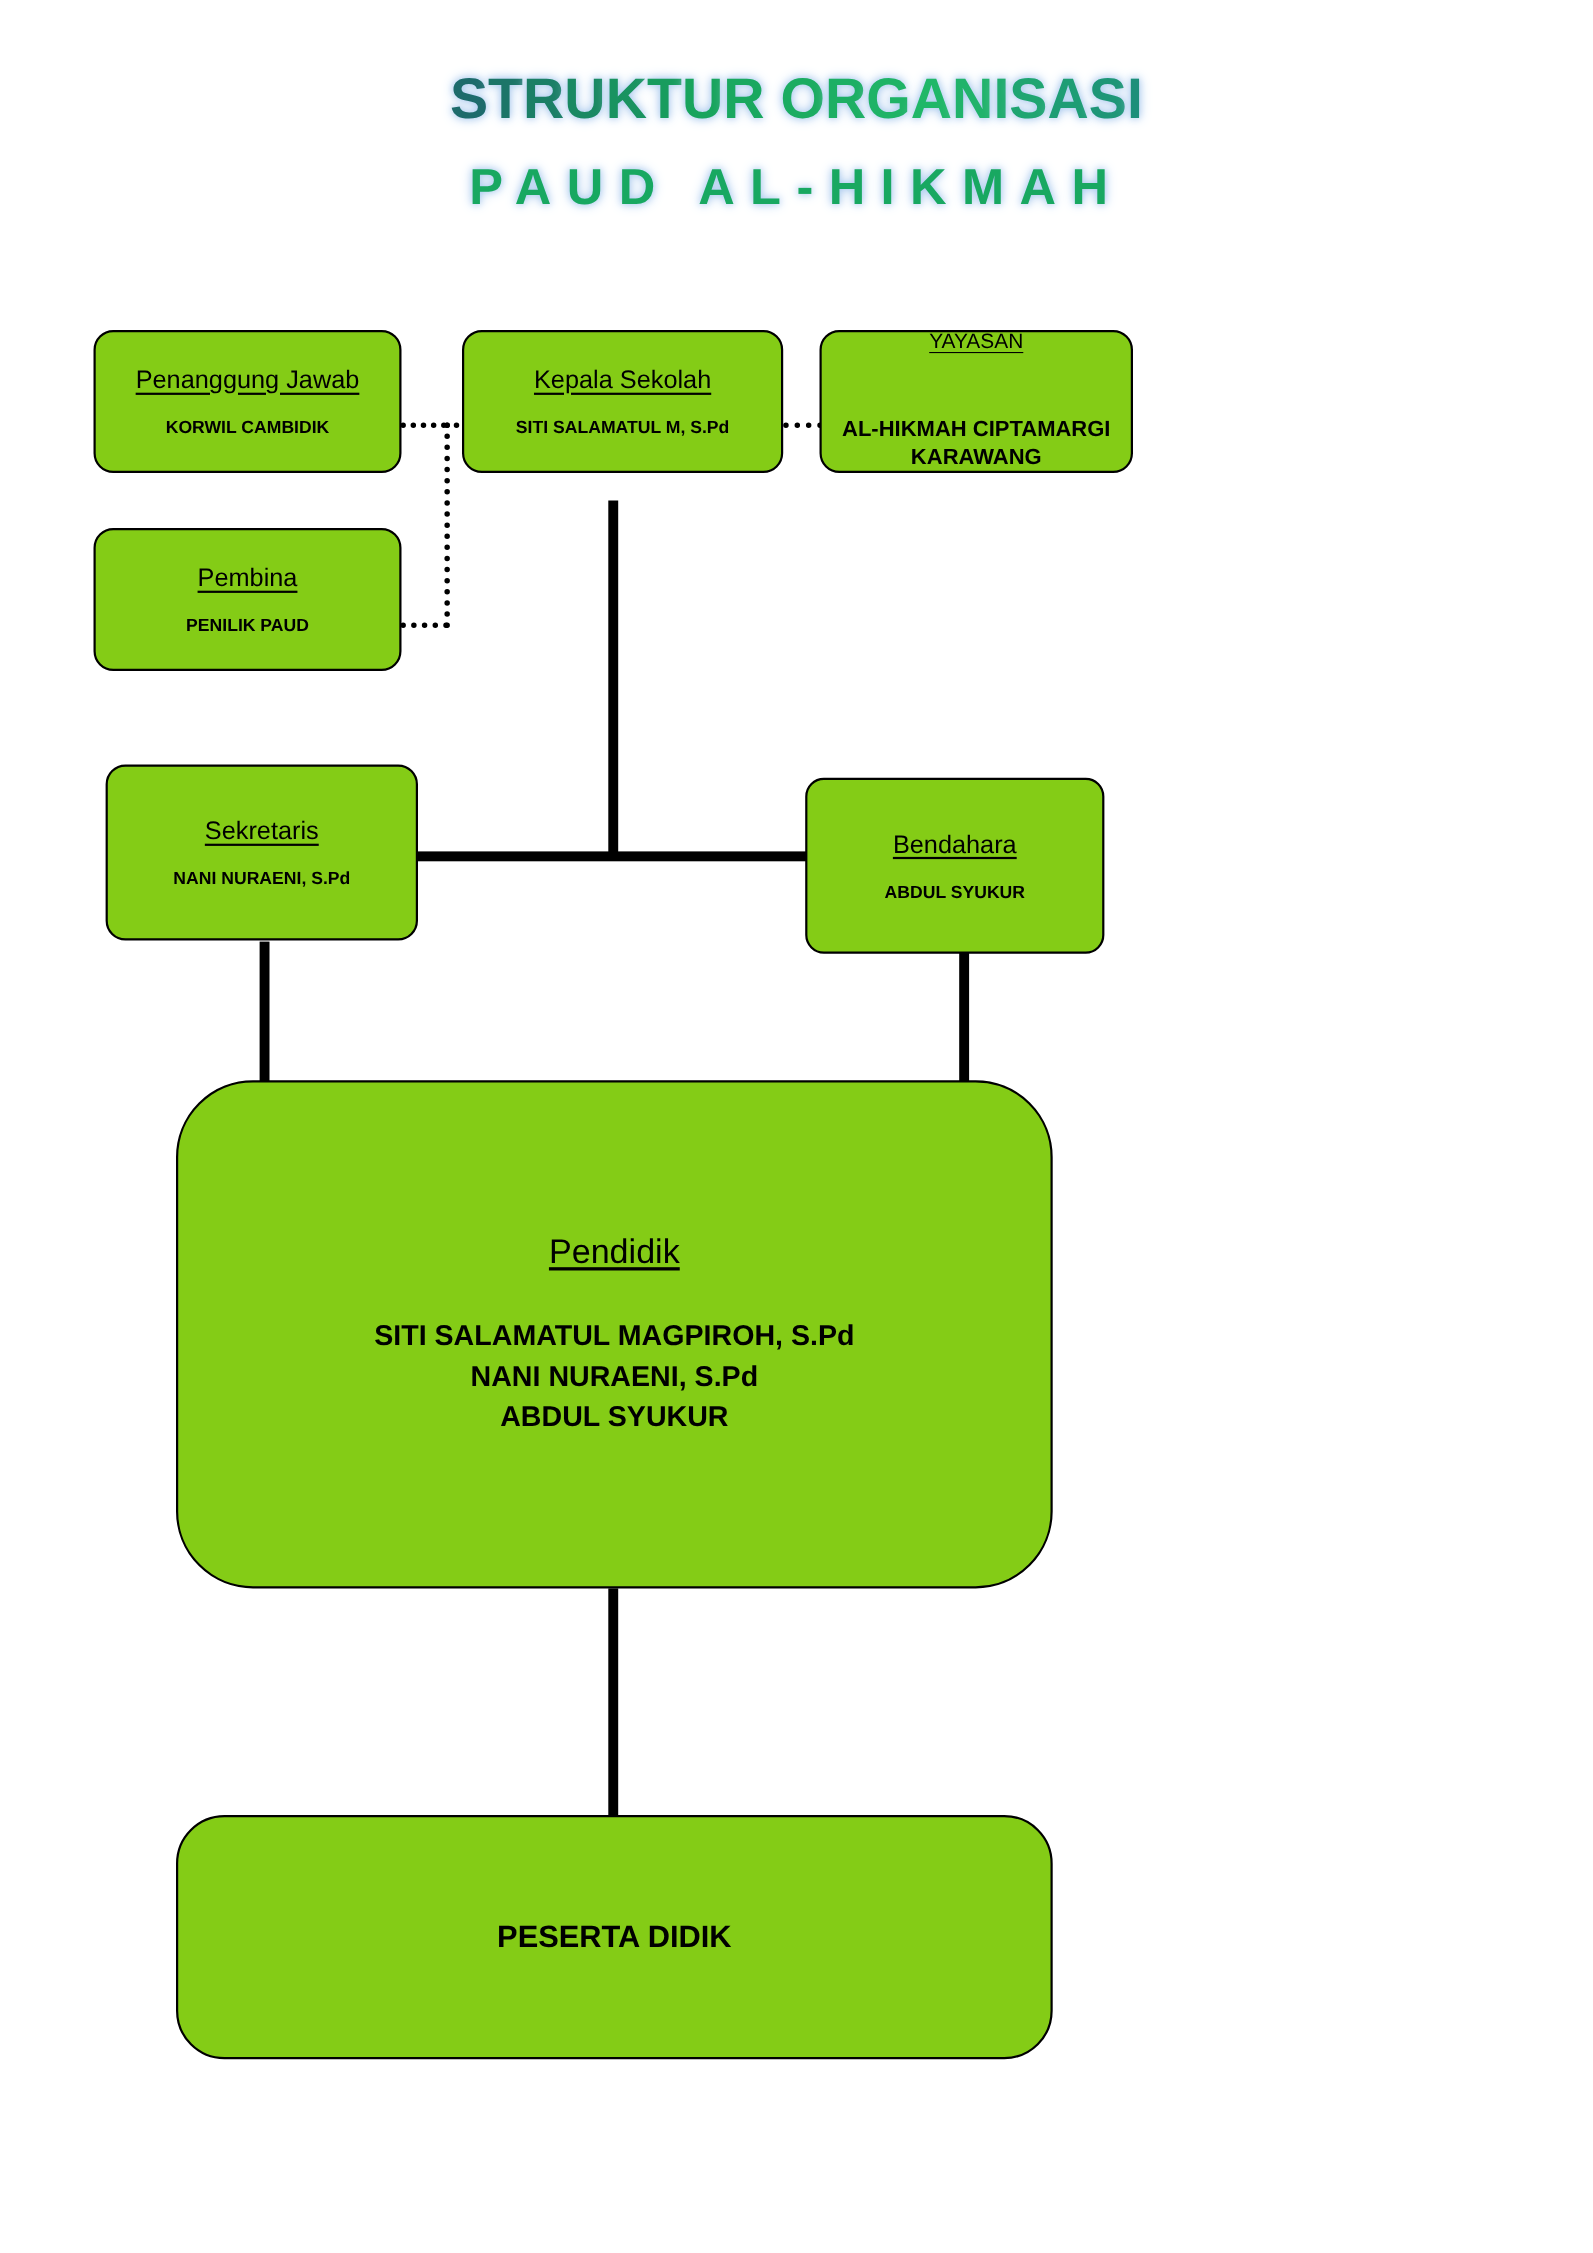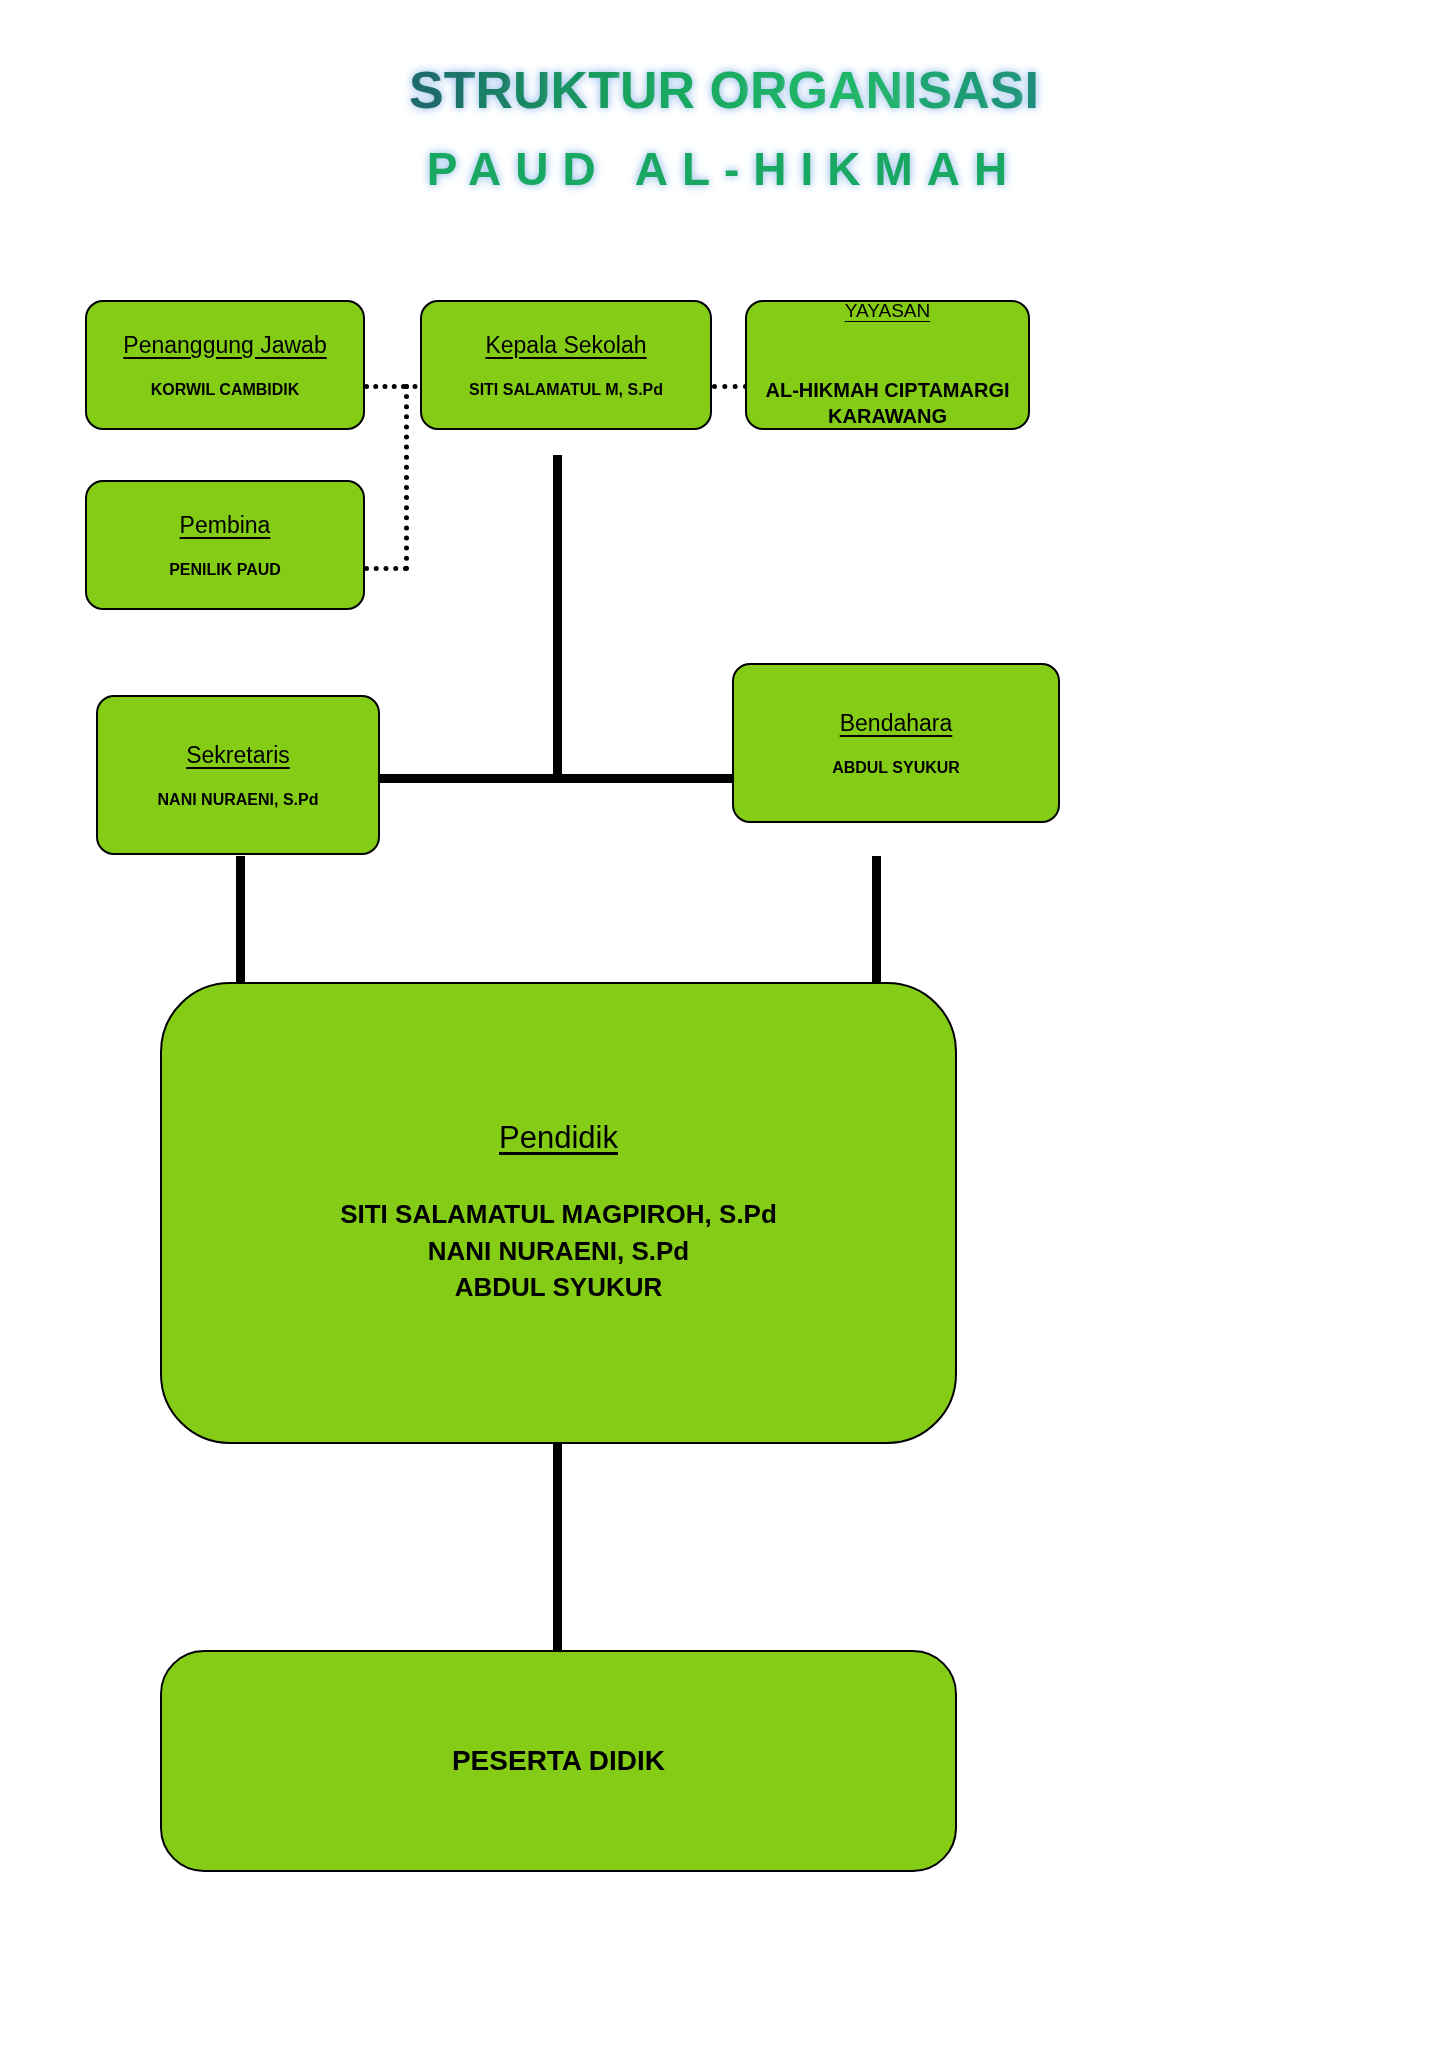--- a/index.html
+++ b/index.html
@@ -129,21 +129,21 @@
   <div class="box s1" style="left:85px; top:480px; width:280px; height:130px;">
     <div class="role">Pembina</div>
     <div class="name">PENILIK PAUD</div>
   </div>
 
   <div class="box s1" style="left:96px; top:695px; width:284px; height:160px;">
     <div class="role">Sekretaris</div>
     <div class="name">NANI NURAENI, S.Pd</div>
   </div>
 
-  <div class="box s1" style="left:732px; top:663px; width:328px; height:160px;">
+  <div class="box s1" style="left:732px; top:707px; width:272px; height:160px;border-radius:17px;">
     <div class="role">Bendahara</div>
     <div class="name">ABDUL SYUKUR</div>
   </div>
 
   <div class="box s-big" style="left:160px; top:982px; width:797px; height:462px; border-radius:70px;">
     <div class="role">Pendidik</div>
     <div class="name" style="white-space:pre-line;">SITI SALAMATUL MAGPIROH, S.Pd
 NANI NURAENI, S.Pd
 ABDUL SYUKUR</div>
   </div>

